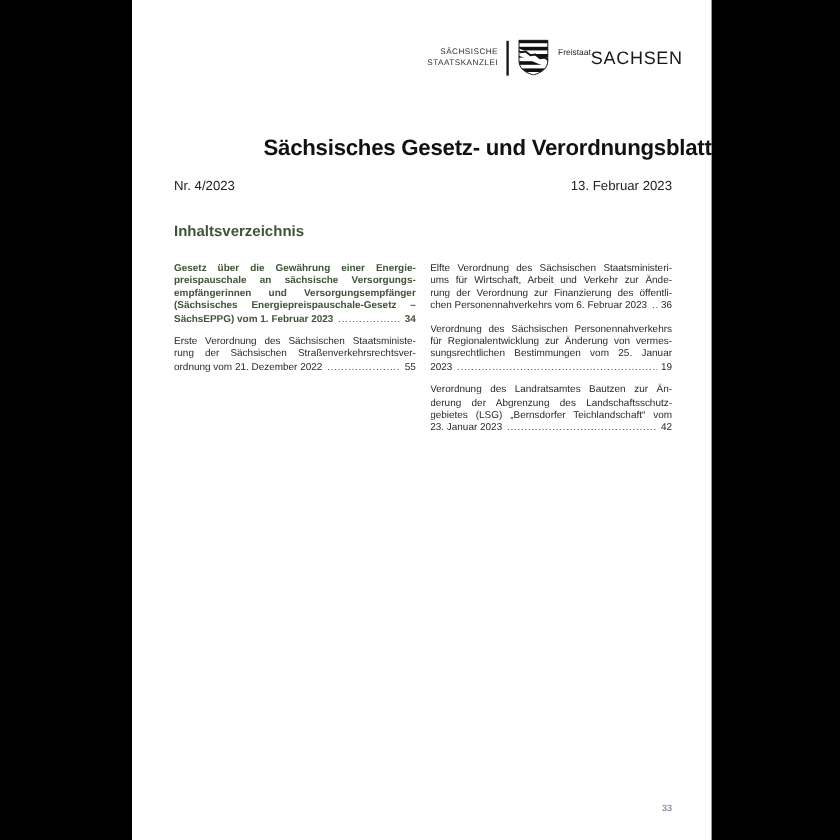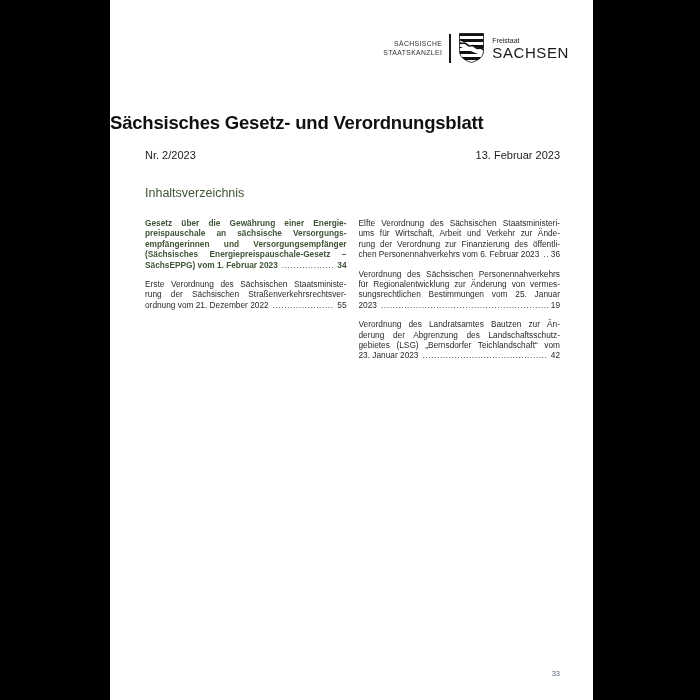--- a/index.html
+++ b/index.html
@@ -19,37 +19,37 @@
   .logo{
     position:absolute;top:33px;right:24px;
     display:flex;align-items:center;gap:7px;
   }
   .agency{
     text-align:right;font-size:6.8px;letter-spacing:0.4px;
     color:#2e2e2e;line-height:9px;text-transform:uppercase;
   }
   .logo-divider{width:2px;height:29px;background:#1a1a1a;}
   .coat{width:27px;height:30px;display:block;}
-  .brand{display:flex;flex-direction:column;justify-content:center;line-height:1;}
+  .brand{display:flex;justify-content:center;line-height:1;}
   .brand-small{font-size:7px;color:#222;margin-bottom:1px;}
   .brand-large{font-size:15px;letter-spacing:0.6px;color:#1a1a1a;}
   
   .gazette-title{
     position:absolute;top:112px;left:0;right:0;
-    text-align:left;font-weight:bold;font-size:18.5px;
+    text-align:right;font-weight:bold;font-size:18.5px;
     letter-spacing:-0.2px;color:#111;
   }
   .issue-row{
     position:absolute;top:149px;left:35px;right:33px;
     display:flex;justify-content:space-between;
     font-size:11px;color:#222;
   }
   .toc-heading{
     position:absolute;top:186px;left:35px;
-    font-size:12.5px;font-weight:normal;color:var(--accent,#3f5436);
+    font-size:12.5px;font-weight:bold;color:var(--accent,#3f5436);
   }
   
   .columns{
     position:absolute;top:218px;left:35px;right:33px;
     display:flex;gap:12px;justify-content:flex-end;
   }
   .col{flex:1;min-width:0;}
   .entry{margin:0 0 9px 0;font-size:8.3px;line-height:10.4px;color:#2a2a2a;}
   .entry.hl{font-weight:bold;color:var(--accent,#3f5436);}
   .jline{
@@ -101,21 +101,21 @@
       <path d="M1.5,0.5 h24 v17 c0,7 -5.5,10 -12,12 c-6.5,-2 -12,-5 -12,-12 z" fill="none" stroke="#111" stroke-width="0.8"></path>
     </svg>
     <div class="brand">
       <span class="brand-small">Freistaat</span>
       <span class="brand-large">SACHSEN</span>
     </div>
   </div>
 
   <div class="gazette-title">Sächsisches Gesetz- und Verordnungsblatt</div>
   <div class="issue-row">
-    <span>Nr. 2/2023</span>
+    <span>Nr. 4/2023</span>
     <span>13. Februar 2023</span>
   </div>
 
   <div class="toc-heading">Inhaltsverzeichnis</div>
 
   <div class="columns">
 
     <div class="col">
 
       <div class="entry hl">

